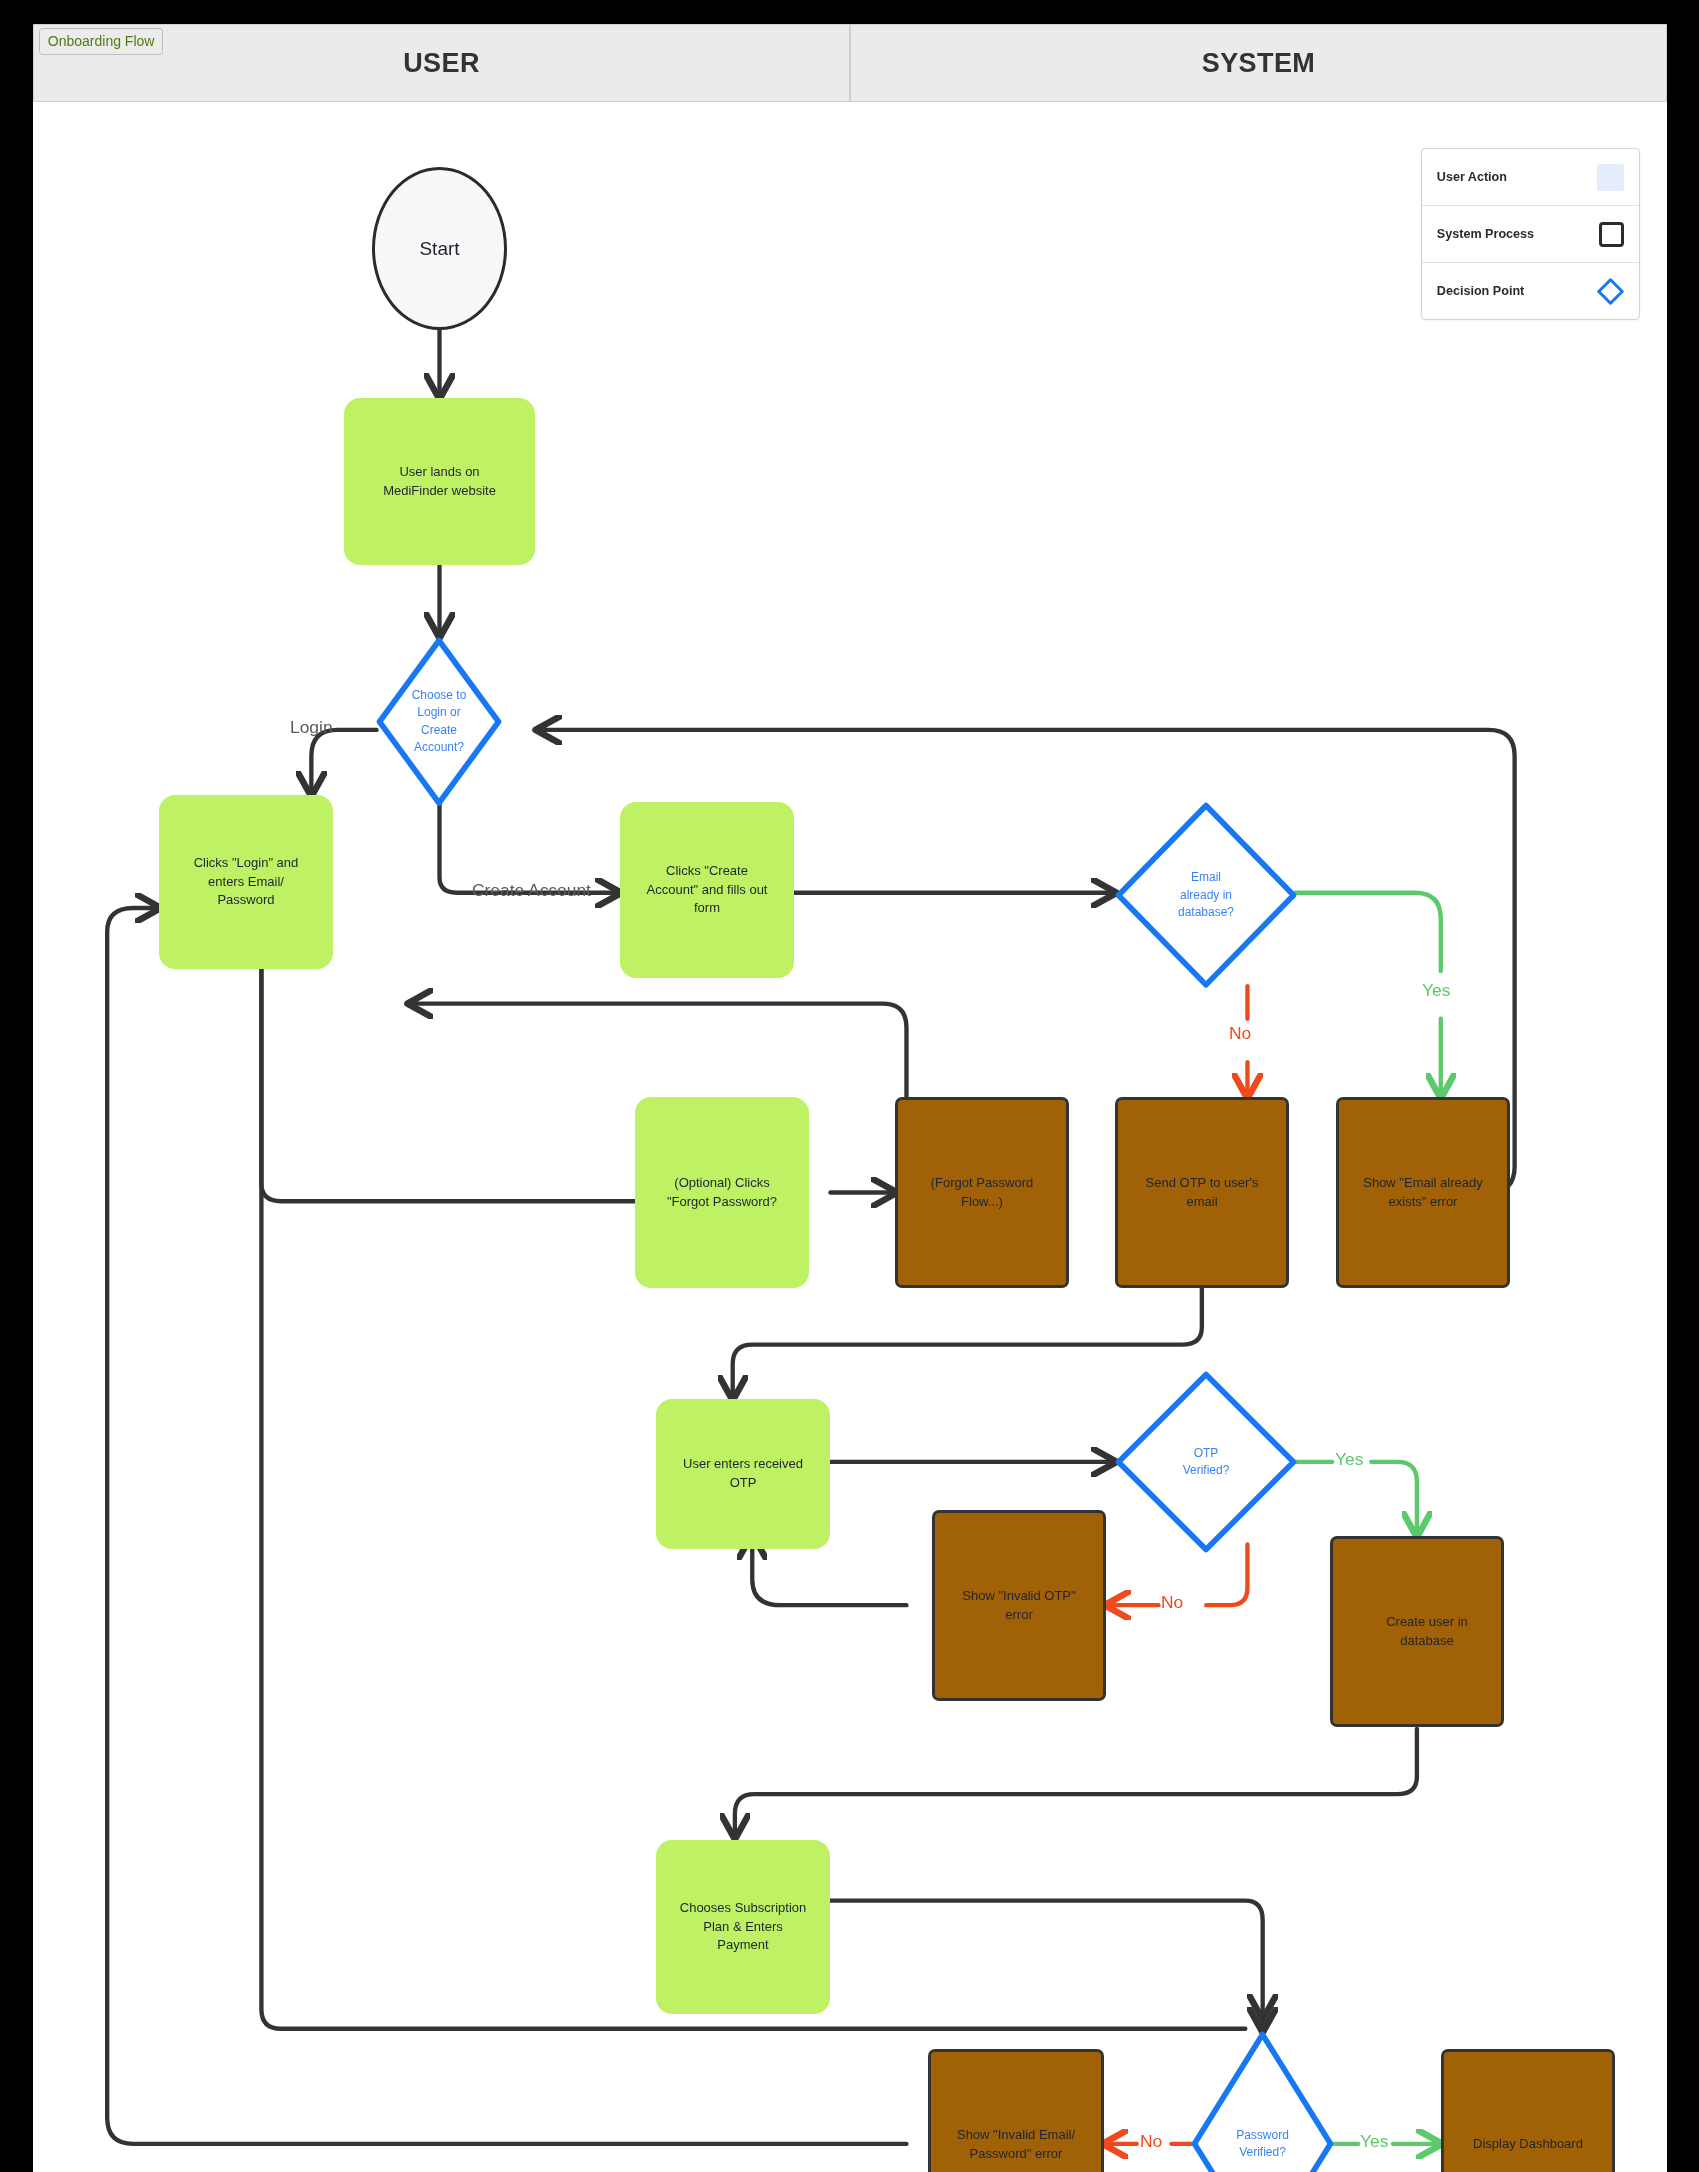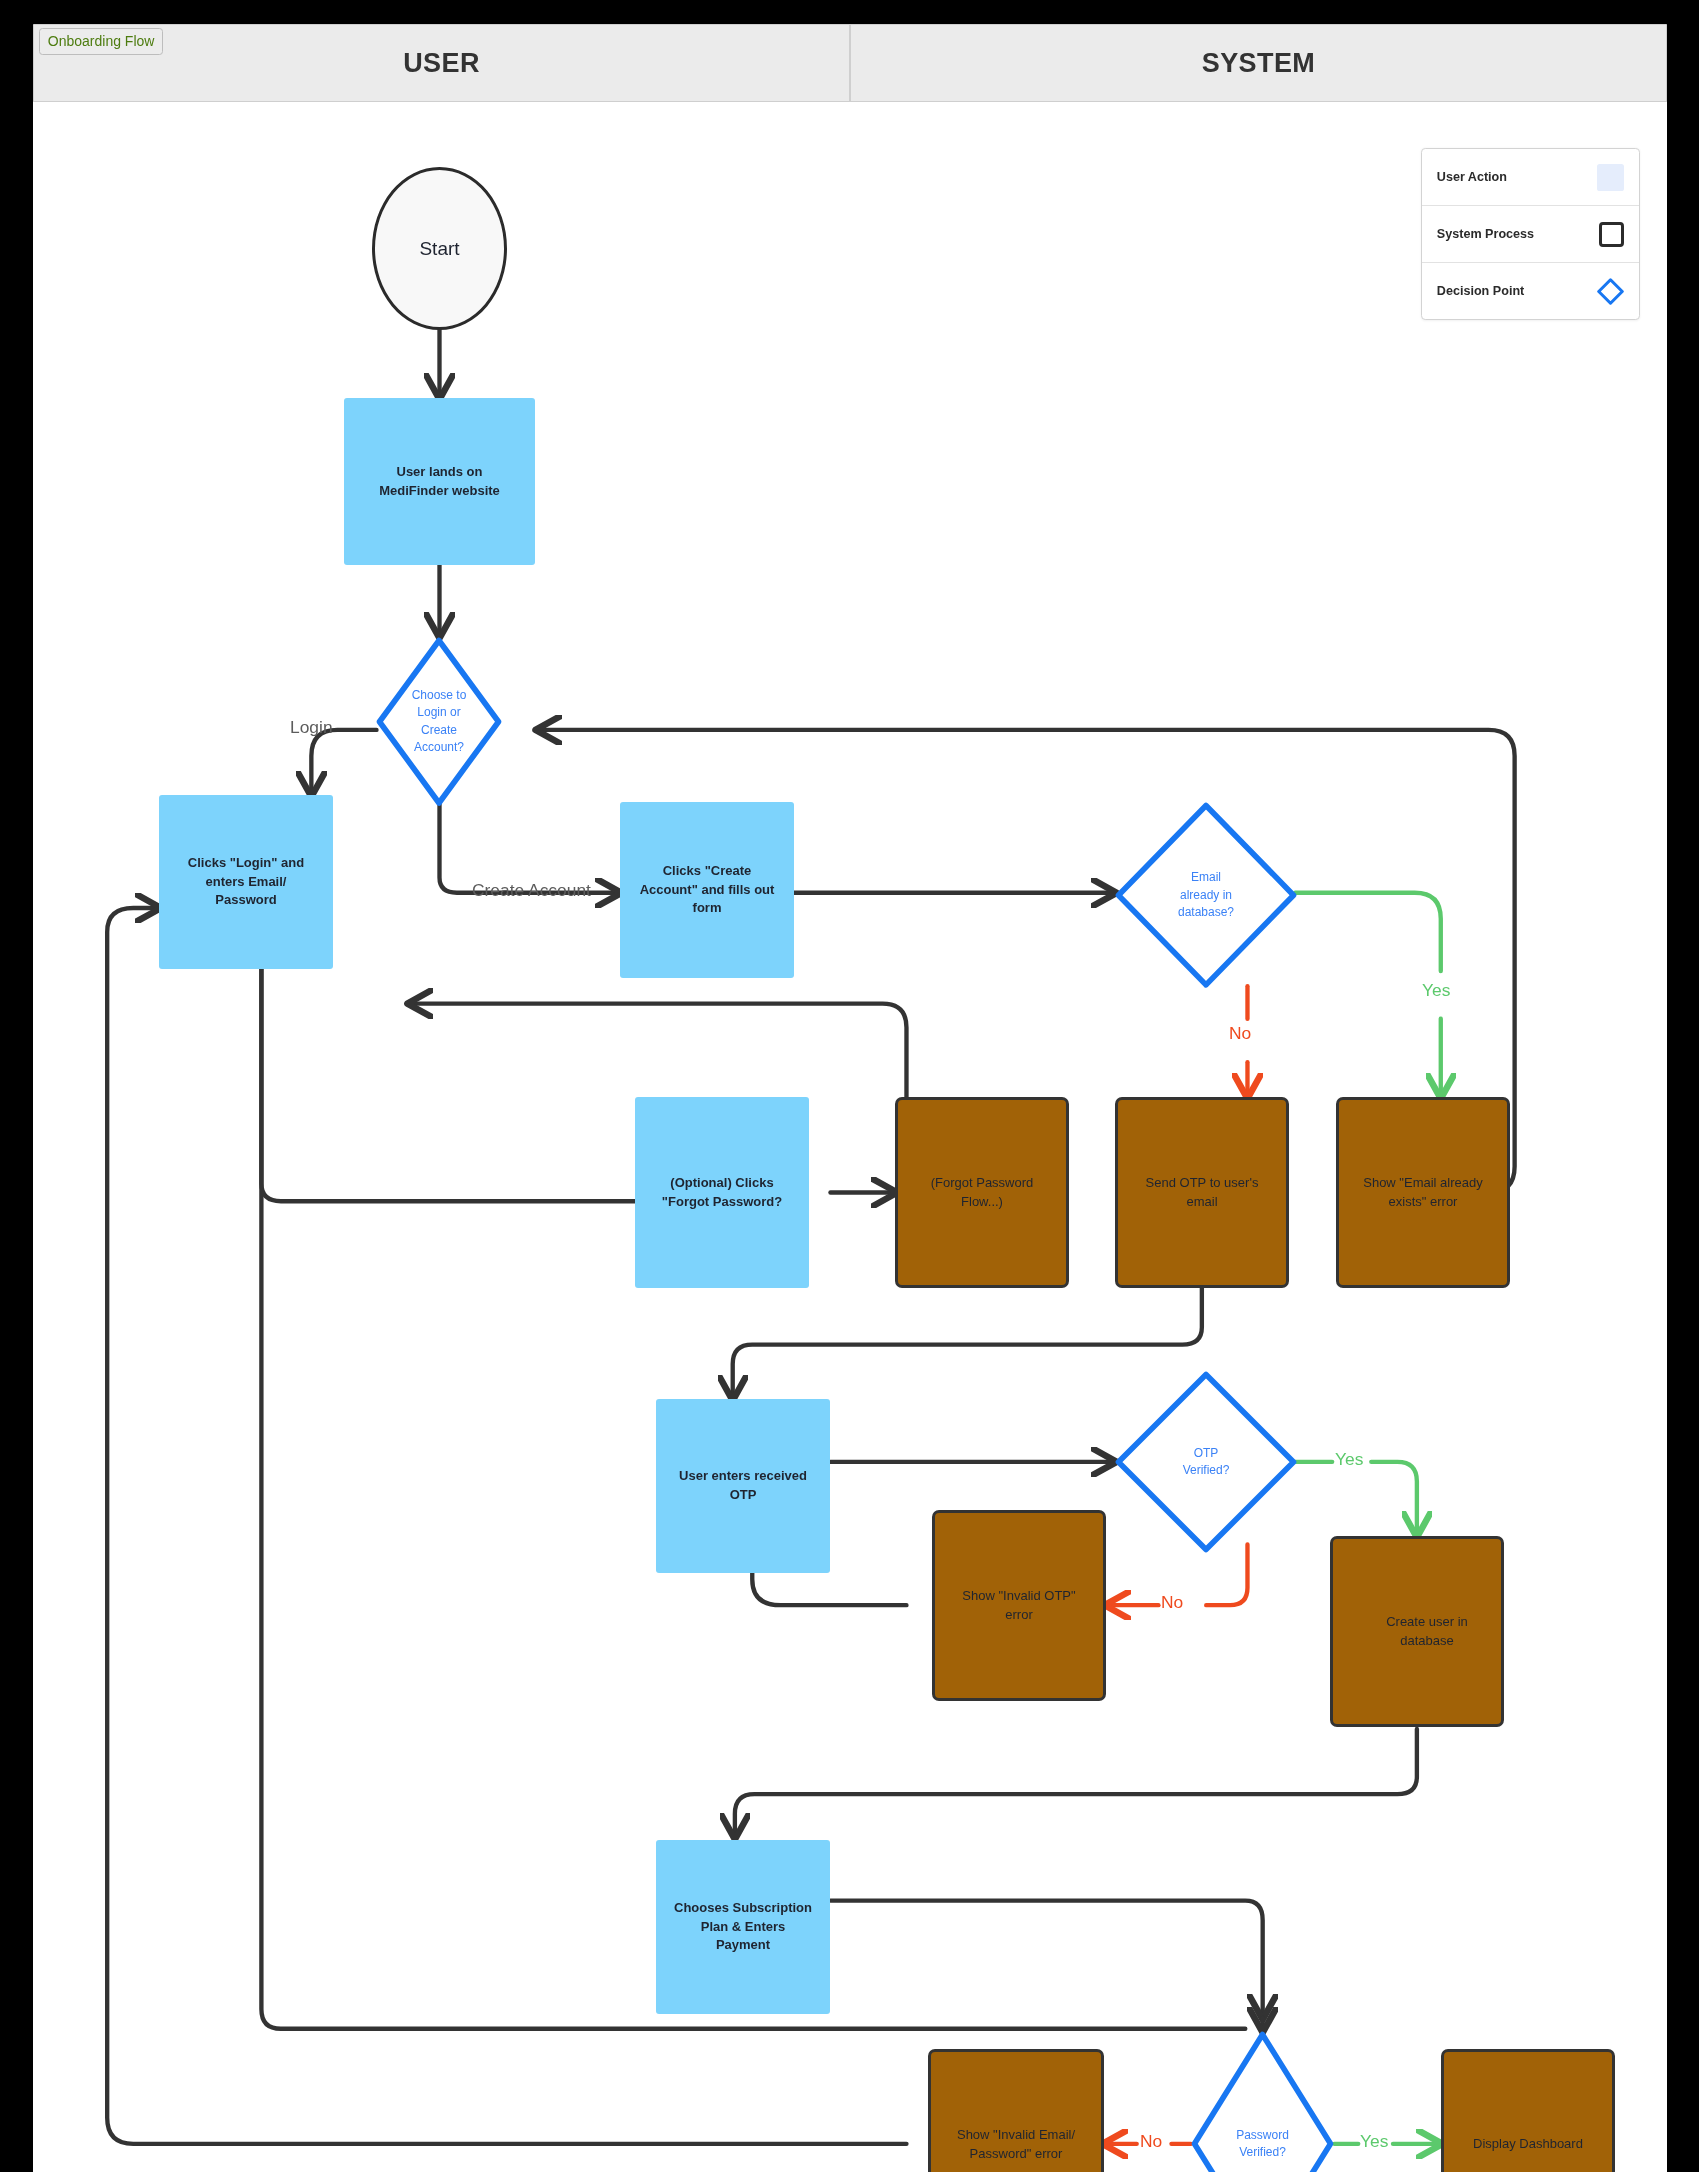--- a/index.html
+++ b/index.html
@@ -17,21 +17,21 @@
   .tab{position:absolute;left:6px;top:4.3px;background:#ececec;border:0.4px solid #bdbdbd;border-radius:3.5px;
        padding:3.9px 7.8px 4.8px 7.8px;font-size:14px;color:#4d7c0f;z-index:6;}
 
   
   #edges{position:absolute;left:0;top:0;width:1634px;height:2377px;}
 
   
   .node{position:absolute;box-sizing:border-box;display:flex;align-items:center;justify-content:center;text-align:center;z-index:3;}
   .node .lbl{white-space:pre-line;line-height:1.45;}
 
-  .n-user{background:#7dd3fc;border-radius:3px;font-weight:bold;}
+  .n-user{background:#bef264;border-radius:16px;}
   .n-user .lbl{font-size:13px;color:#1f2430;}
 
   .n-sys{background:#a16207;border:3.9px solid #333;border-radius:7px;}
   .n-sys .lbl{font-size:13px;color:#1f2430;}
 
   .n-term{background:#f8f8f8;border:3.9px solid #2b2b2b;border-radius:50%;}
   .n-term .lbl{font-size:19px;color:#1f2430;}
 
   .n-dec{background:transparent;}
   .n-dec .dia{position:absolute;inset:0;}
@@ -195,21 +195,21 @@
     <div class="node n-sys" style="left:1082px;top:1073px;width:174px;height:191px;">
       <div class="lbl">Send OTP to user's
 email</div>
     </div>
 
     <div class="node n-sys" style="left:1303px;top:1073px;width:174px;height:191px;">
       <div class="lbl">Show "Email already
 exists" error</div>
     </div>
 
-    <div class="node n-user" style="left:623px;top:1375px;width:174px;height:174px;">
+    <div class="node n-user" style="left:623px;top:1375px;width:174px;height:150px;">
       <div class="lbl">User enters received
 OTP</div>
     </div>
 
     <div class="node n-dec" style="left:1082px;top:1347px;width:182px;height:182px;">
       <svg class="dia" viewBox="0 0 420 420" preserveAspectRatio="none">
         <polygon points="210,8 412,210 210,412 8,210" fill="#fff" stroke="#1877f2" stroke-width="13" stroke-linejoin="round"></polygon>
       </svg>
       <div class="lbl">OTP
 Verified?</div>

